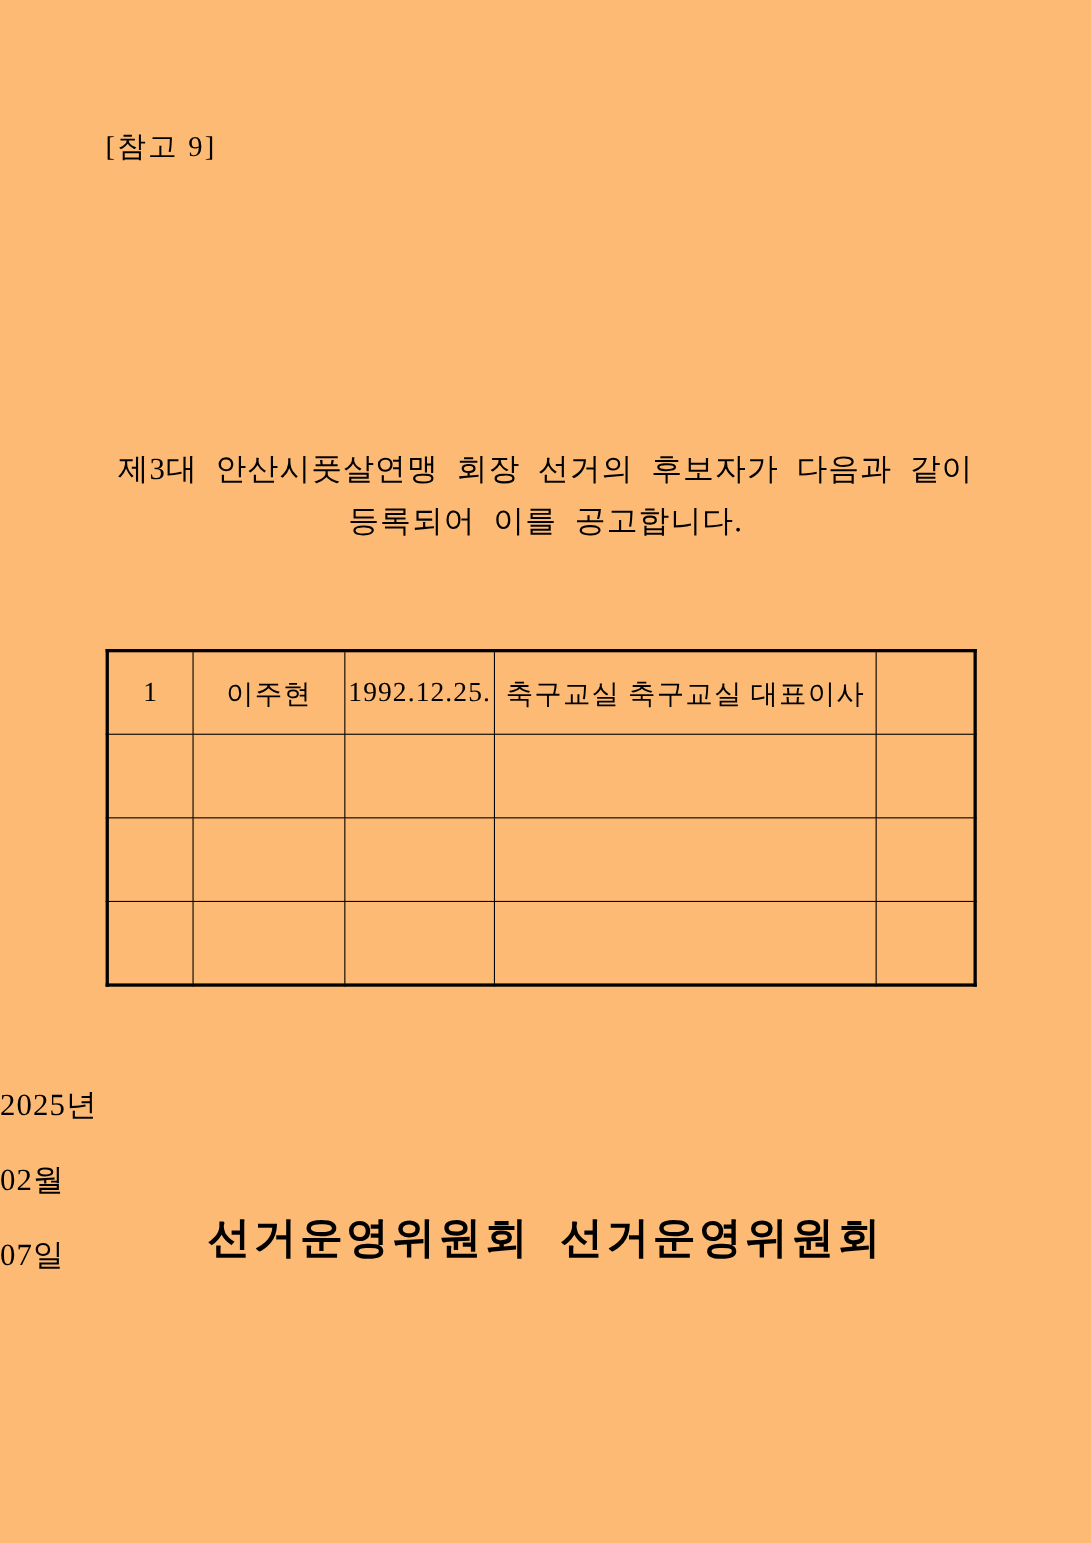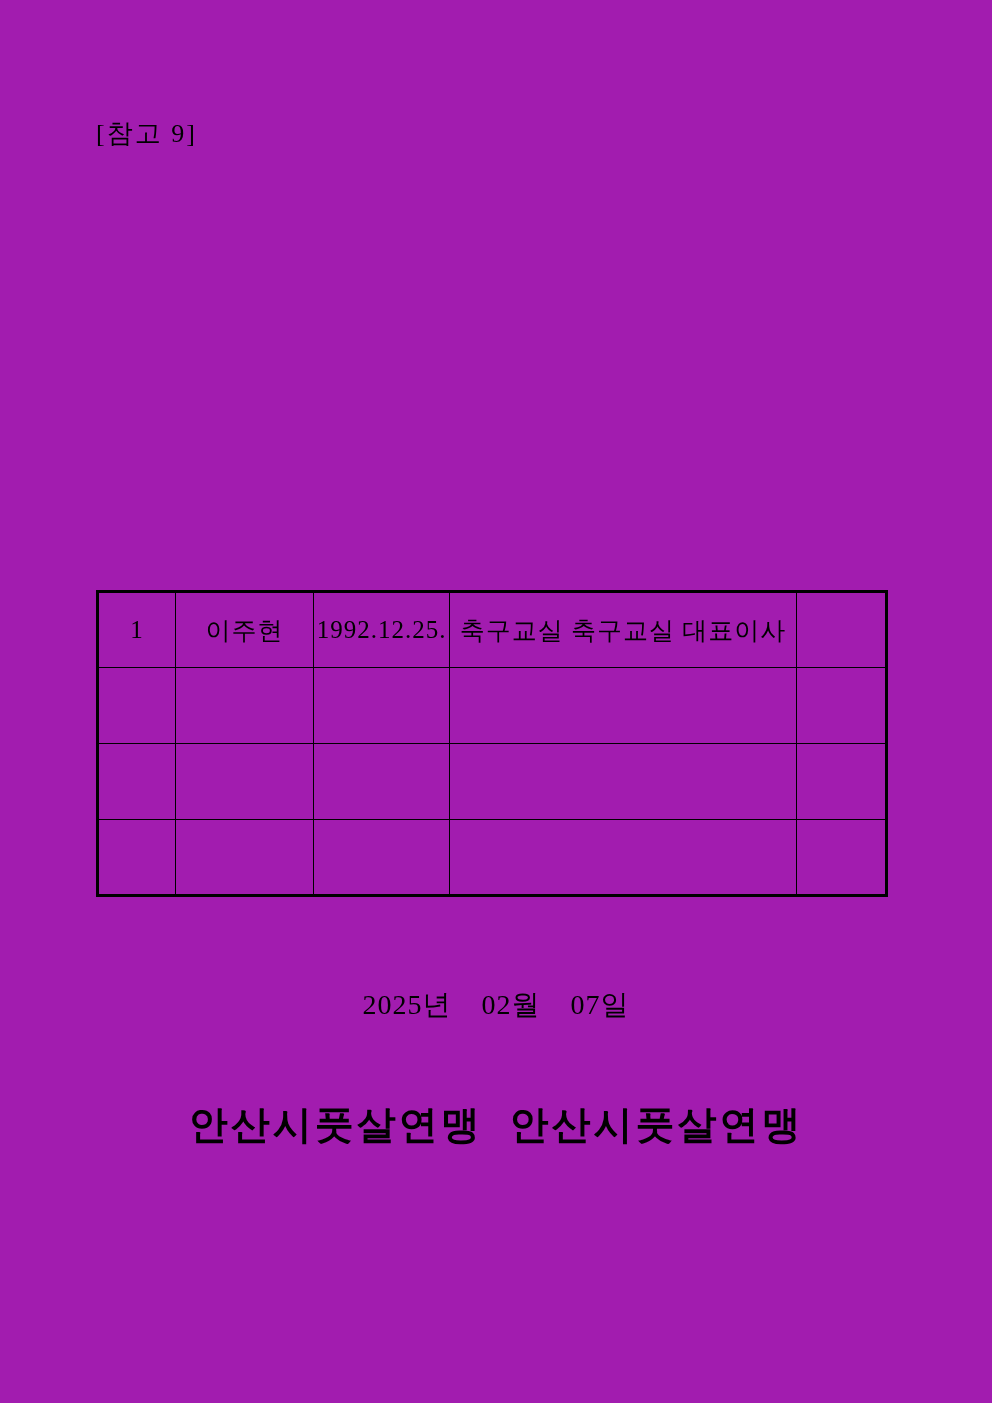--- a/index.html
+++ b/index.html
@@ -1,21 +1,21 @@
 <!DOCTYPE html>
 <html><head>
 <meta charset="utf-8">
 <style>
   * { margin: 0; padding: 0; box-sizing: border-box; }
   html, body { background: #e8e8e8; }
   .page {
     position: relative;
     width: 992px;
     height: 1403px;
-    background: #a21caf;
+    background: #fdba74;
     margin: 0 auto;
     font-family: "Liberation Serif", "DejaVu Serif", serif;
     color: #000000;
     overflow: hidden;
   }
   .ref-label {
     position: absolute;
     left: 96px;
     top: 116px;
     font-size: 26px;
@@ -69,20 +69,21 @@
   .date-line {
     position: absolute;
     left: 0;
     top: 986px;
     width: 100%;
     display: flex;
     justify-content: center;
     gap: 30px;
     font-size: 28px;
     letter-spacing: 1px;
+    flex-direction: column;
   }
   .committee {
     position: absolute;
     left: 0;
     top: 1098px;
     width: 100%;
     text-align: center;
     font-size: 39px;
     font-weight: bold;
     letter-spacing: 3px;
@@ -91,20 +92,24 @@
   }
 </style>
 </head>
 <body>
 
 <div class="page">
 
   <div class="ref-label">[참고 9]</div>
 
 
+  <div class="intro">
+    <div>제3대 안산시풋살연맹 회장 선거의 후보자가 다음과 같이</div>
+    <div>등록되어 이를 공고합니다.</div>
+  </div>
 
   <table class="candidates-table">
     <colgroup>
       <col style="width:78px">
       <col style="width:138px">
       <col style="width:136px">
       <col style="width:347px">
       <col style="width:90px">
     </colgroup>
     <tbody>
@@ -138,15 +143,15 @@
       </tr>
     </tbody>
   </table>
 
   <div class="date-line">
     <span>2025년</span>
     <span>02월</span>
     <span>07일</span>
   </div>
 
-  <div class="committee">안산시풋살연맹 안산시풋살연맹</div>
+  <div class="committee">선거운영위원회 선거운영위원회</div>
 
 </div>
 
 </body></html>

